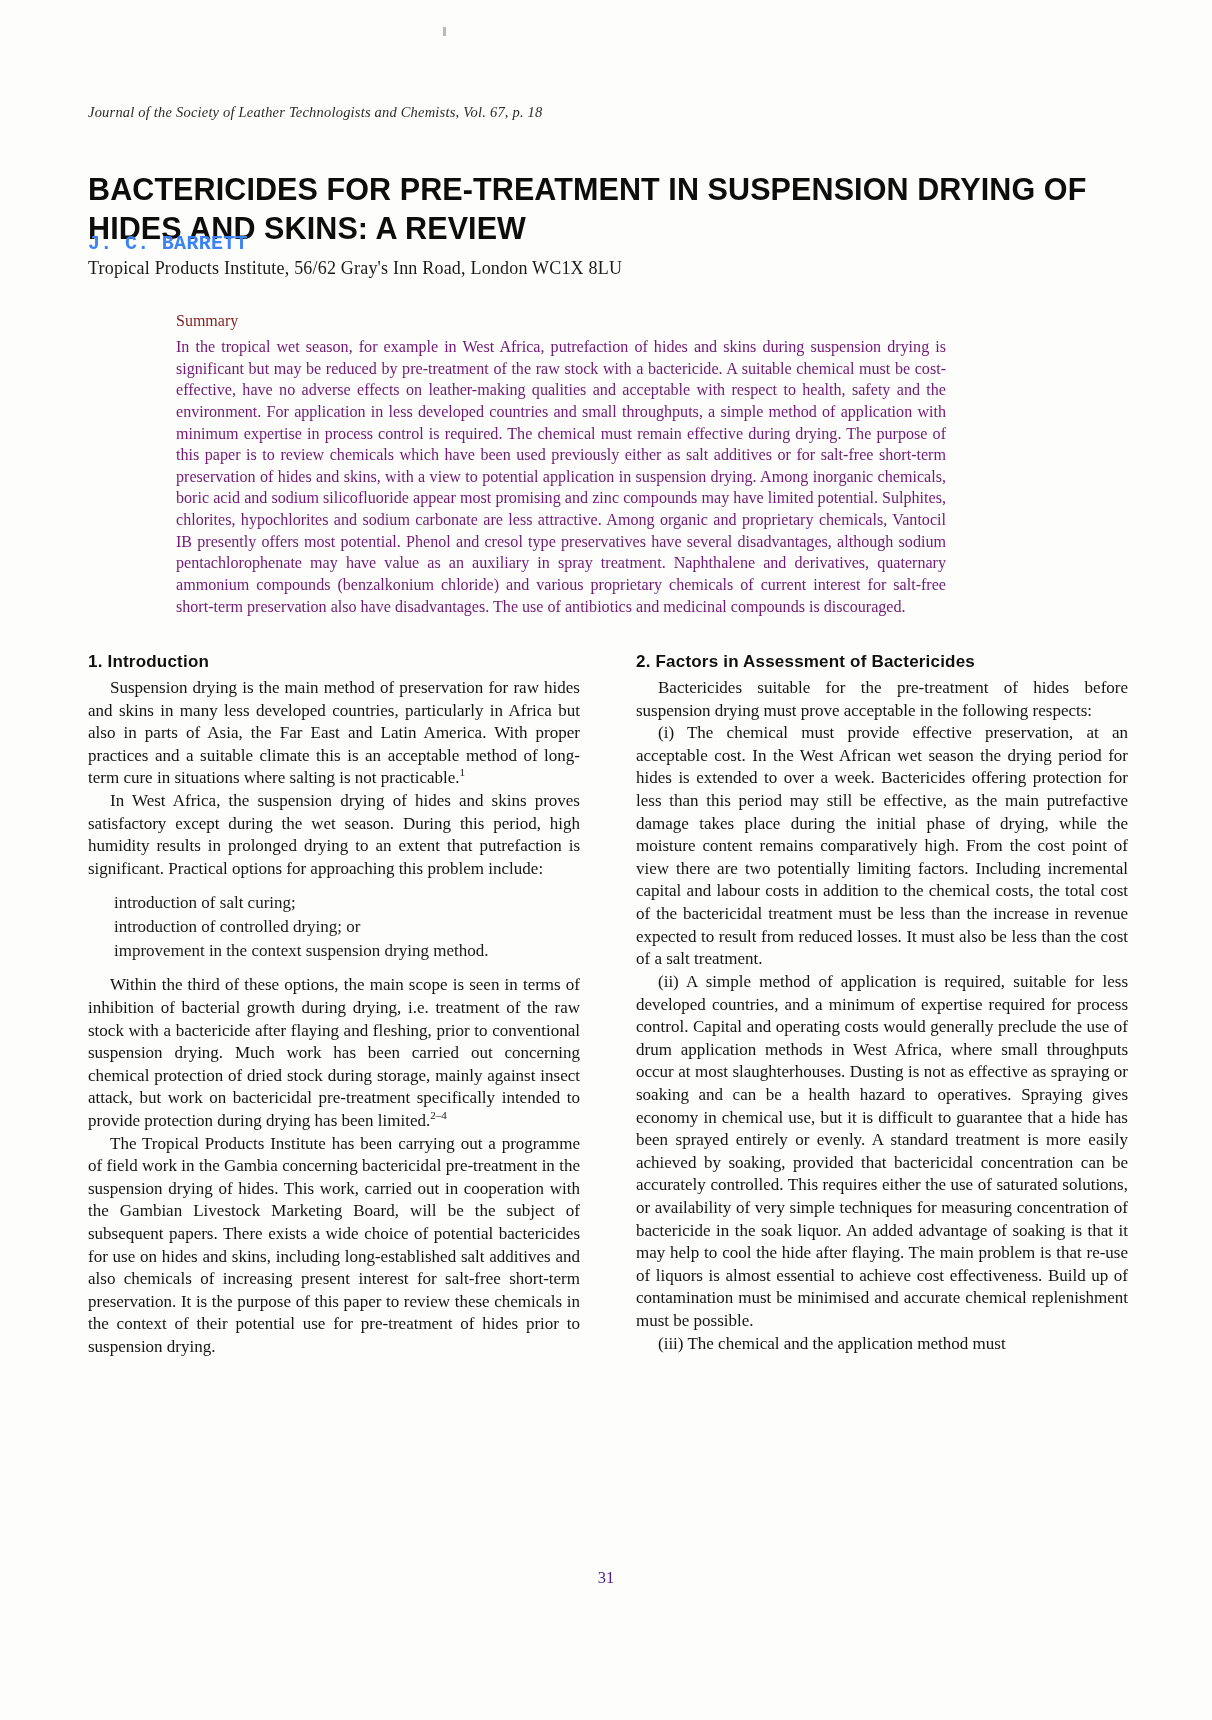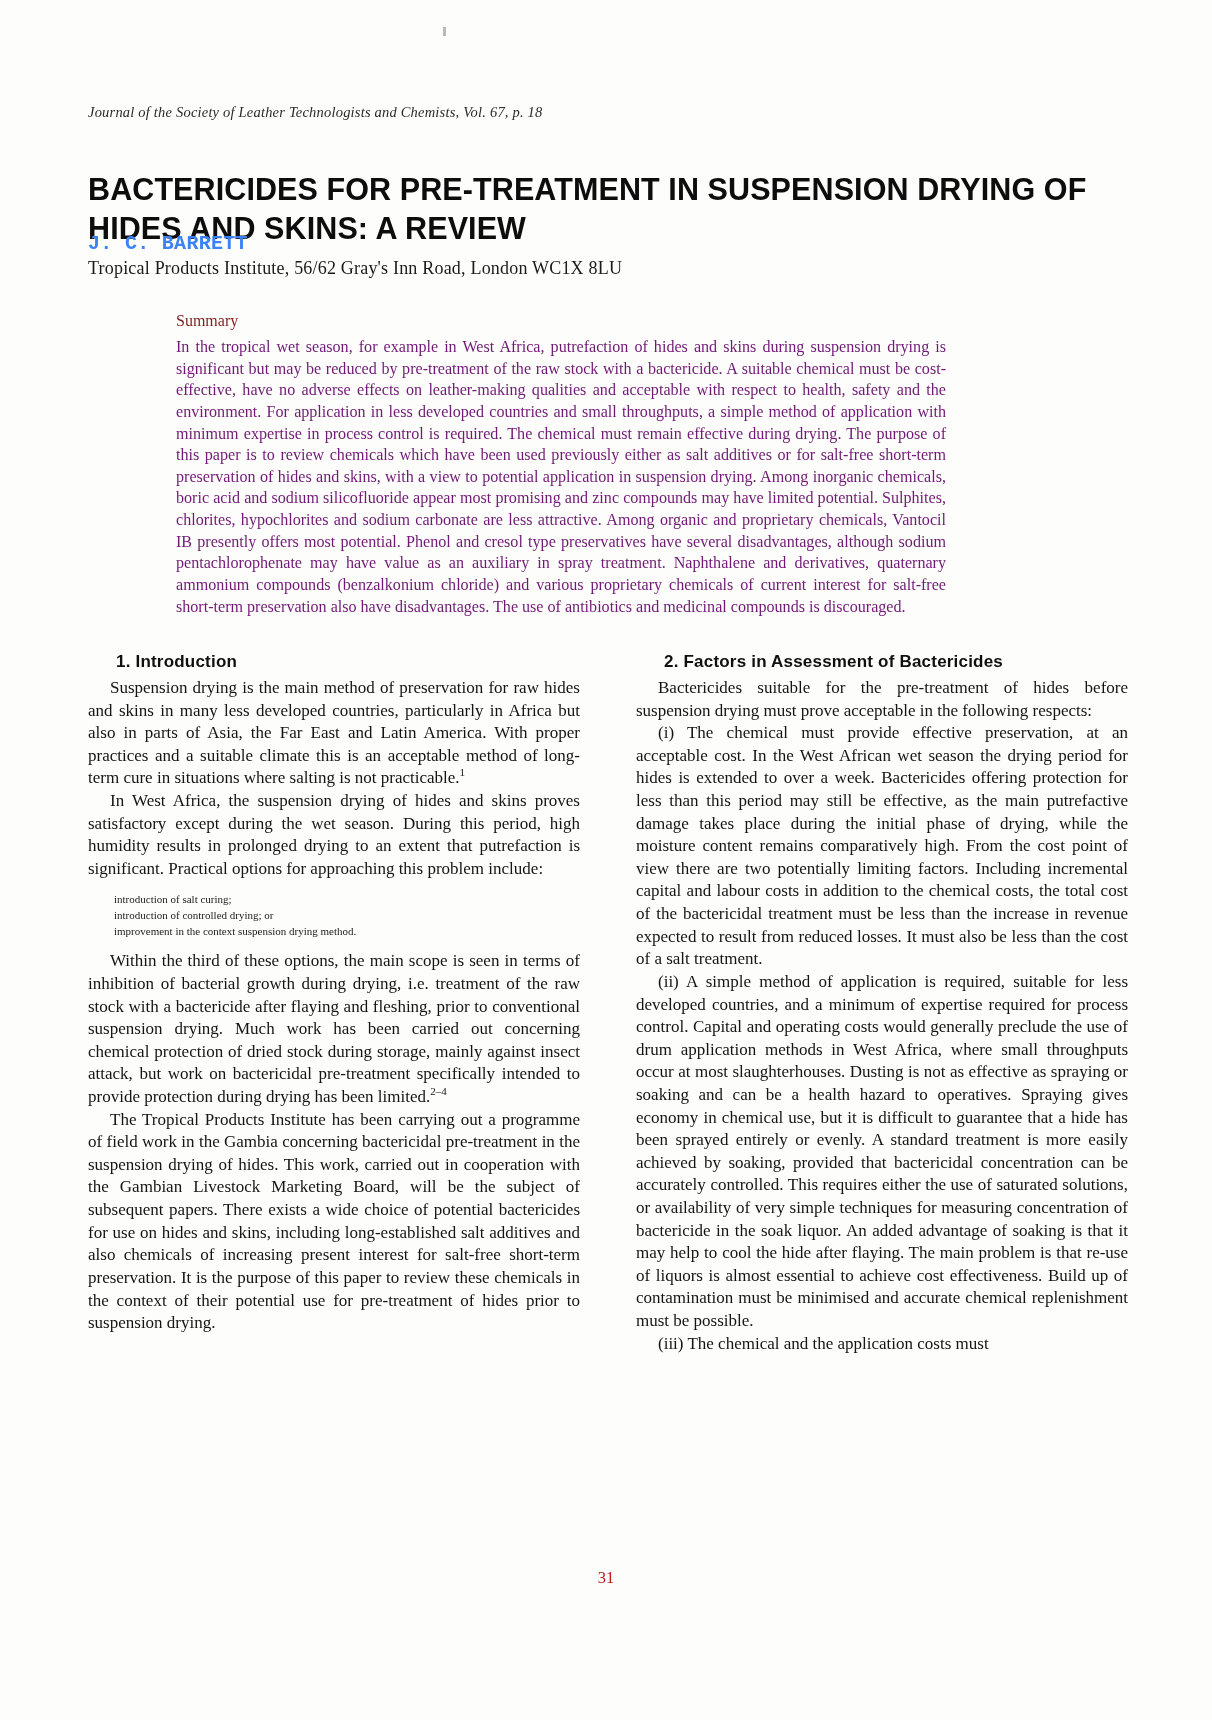--- a/index.html
+++ b/index.html
@@ -98,54 +98,53 @@
   }
   .col-left { left: 0; }
   .col-right { left: 548px; }
   .sec-head {
     font-family: "Liberation Sans", sans-serif;
     font-size: 17px;
     font-weight: bold;
     letter-spacing: 0.2px;
     margin-bottom: 5px;
     color: #101010;
-    margin-left: 28px;
   }
   .para {
     font-family: "Liberation Serif", serif;
     font-size: 17px;
     line-height: 1.33;
     text-align: justify;
     text-indent: 22px;
     margin: 0 0 0 0;
     color: #141414;
   }
   .list-block {
     font-family: "Liberation Serif", serif;
-    font-size: 11px;
+    font-size: 17px;
     line-height: 1.33;
     text-align: justify;
     margin: 12px 0 12px 0;
     padding-left: 26px;
   }
   .list-block div { margin-bottom: 1px; }
   sup {
     font-size: 11px;
     vertical-align: super;
     line-height: 0;
   }
   .page-number {
     position: absolute;
     left: 0;
     top: 1568px;
     width: 1212px;
     text-align: center;
     font-family: "Liberation Serif", serif;
     font-size: 16.5px;
-    color: #b91c1c;
+    color: #4c1d95;
   }
   .speck {
     position: absolute;
     background: #b9b9b9;
   }
 </style>
 </head>
 <body>
 
 <div class="page">
@@ -178,20 +177,20 @@
       </div>
       <p class="para"><span>Within the third of these options, the main scope is seen in terms of inhibition of bacterial growth during drying, i.e. treatment of the raw stock with a bactericide after flaying and fleshing, prior to conventional suspension drying. Much work has been carried out concerning chemical protection of dried stock during storage, mainly against insect attack, but work on bactericidal pre-treatment specifically intended to provide protection during drying has been limited.</span><sup>2–4</sup></p>
       <p class="para">The Tropical Products Institute has been carrying out a programme of field work in the Gambia concerning bactericidal pre-treatment in the suspension drying of hides. This work, carried out in cooperation with the Gambian Livestock Marketing Board, will be the subject of subsequent papers. There exists a wide choice of potential bactericides for use on hides and skins, including long-established salt additives and also chemicals of increasing present interest for salt-free short-term preservation. It is the purpose of this paper to review these chemicals in the context of their potential use for pre-treatment of hides prior to suspension drying.</p>
     </div>
 
     <div class="col col-right">
       <div class="sec-head">2. Factors in Assessment of Bactericides</div>
       <p class="para">Bactericides suitable for the pre-treatment of hides before suspension drying must prove acceptable in the following respects:</p>
       <p class="para">(i) The chemical must provide effective preservation, at an acceptable cost. In the West African wet season the drying period for hides is extended to over a week. Bactericides offering protection for less than this period may still be effective, as the main putrefactive damage takes place during the initial phase of drying, while the moisture content remains comparatively high. From the cost point of view there are two potentially limiting factors. Including incremental capital and labour costs in addition to the chemical costs, the total cost of the bactericidal treatment must be less than the increase in revenue expected to result from reduced losses. It must also be less than the cost of a salt treatment.</p>
       <p class="para">(ii) A simple method of application is required, suitable for less developed countries, and a minimum of expertise required for process control. Capital and operating costs would generally preclude the use of drum application methods in West Africa, where small throughputs occur at most slaughterhouses. Dusting is not as effective as spraying or soaking and can be a health hazard to operatives. Spraying gives economy in chemical use, but it is difficult to guarantee that a hide has been sprayed entirely or evenly. A standard treatment is more easily achieved by soaking, provided that bactericidal concentration can be accurately controlled. This requires either the use of saturated solutions, or availability of very simple techniques for measuring concentration of bactericide in the soak liquor. An added advantage of soaking is that it may help to cool the hide after flaying. The main problem is that re-use of liquors is almost essential to achieve cost effectiveness. Build up of contamination must be minimised and accurate chemical replenishment must be possible.</p>
-      <p class="para">(iii) The chemical and the application costs must</p>
+      <p class="para">(iii) The chemical and the application method must</p>
     </div>
 
   </div>
 
   <div class="page-number">31</div>
 
 </div>
 
 </body></html>

